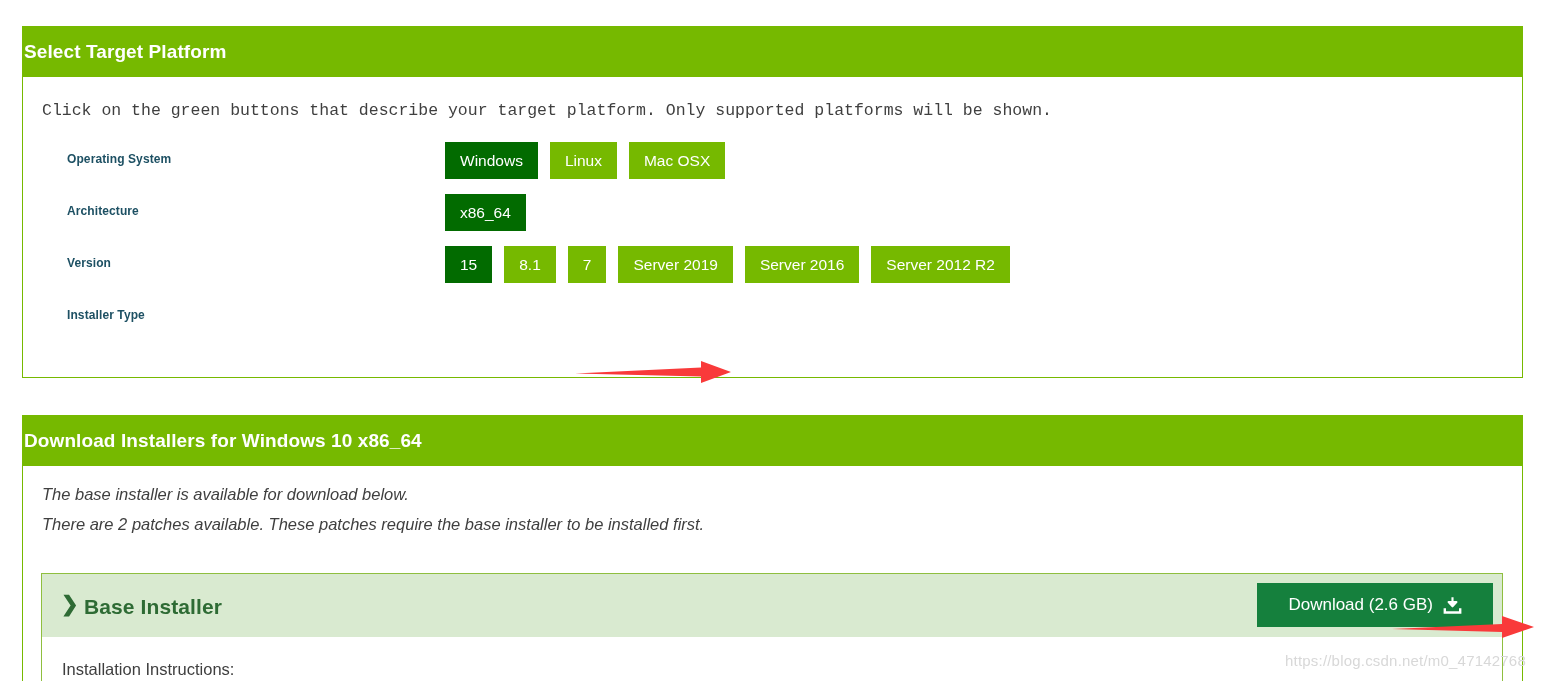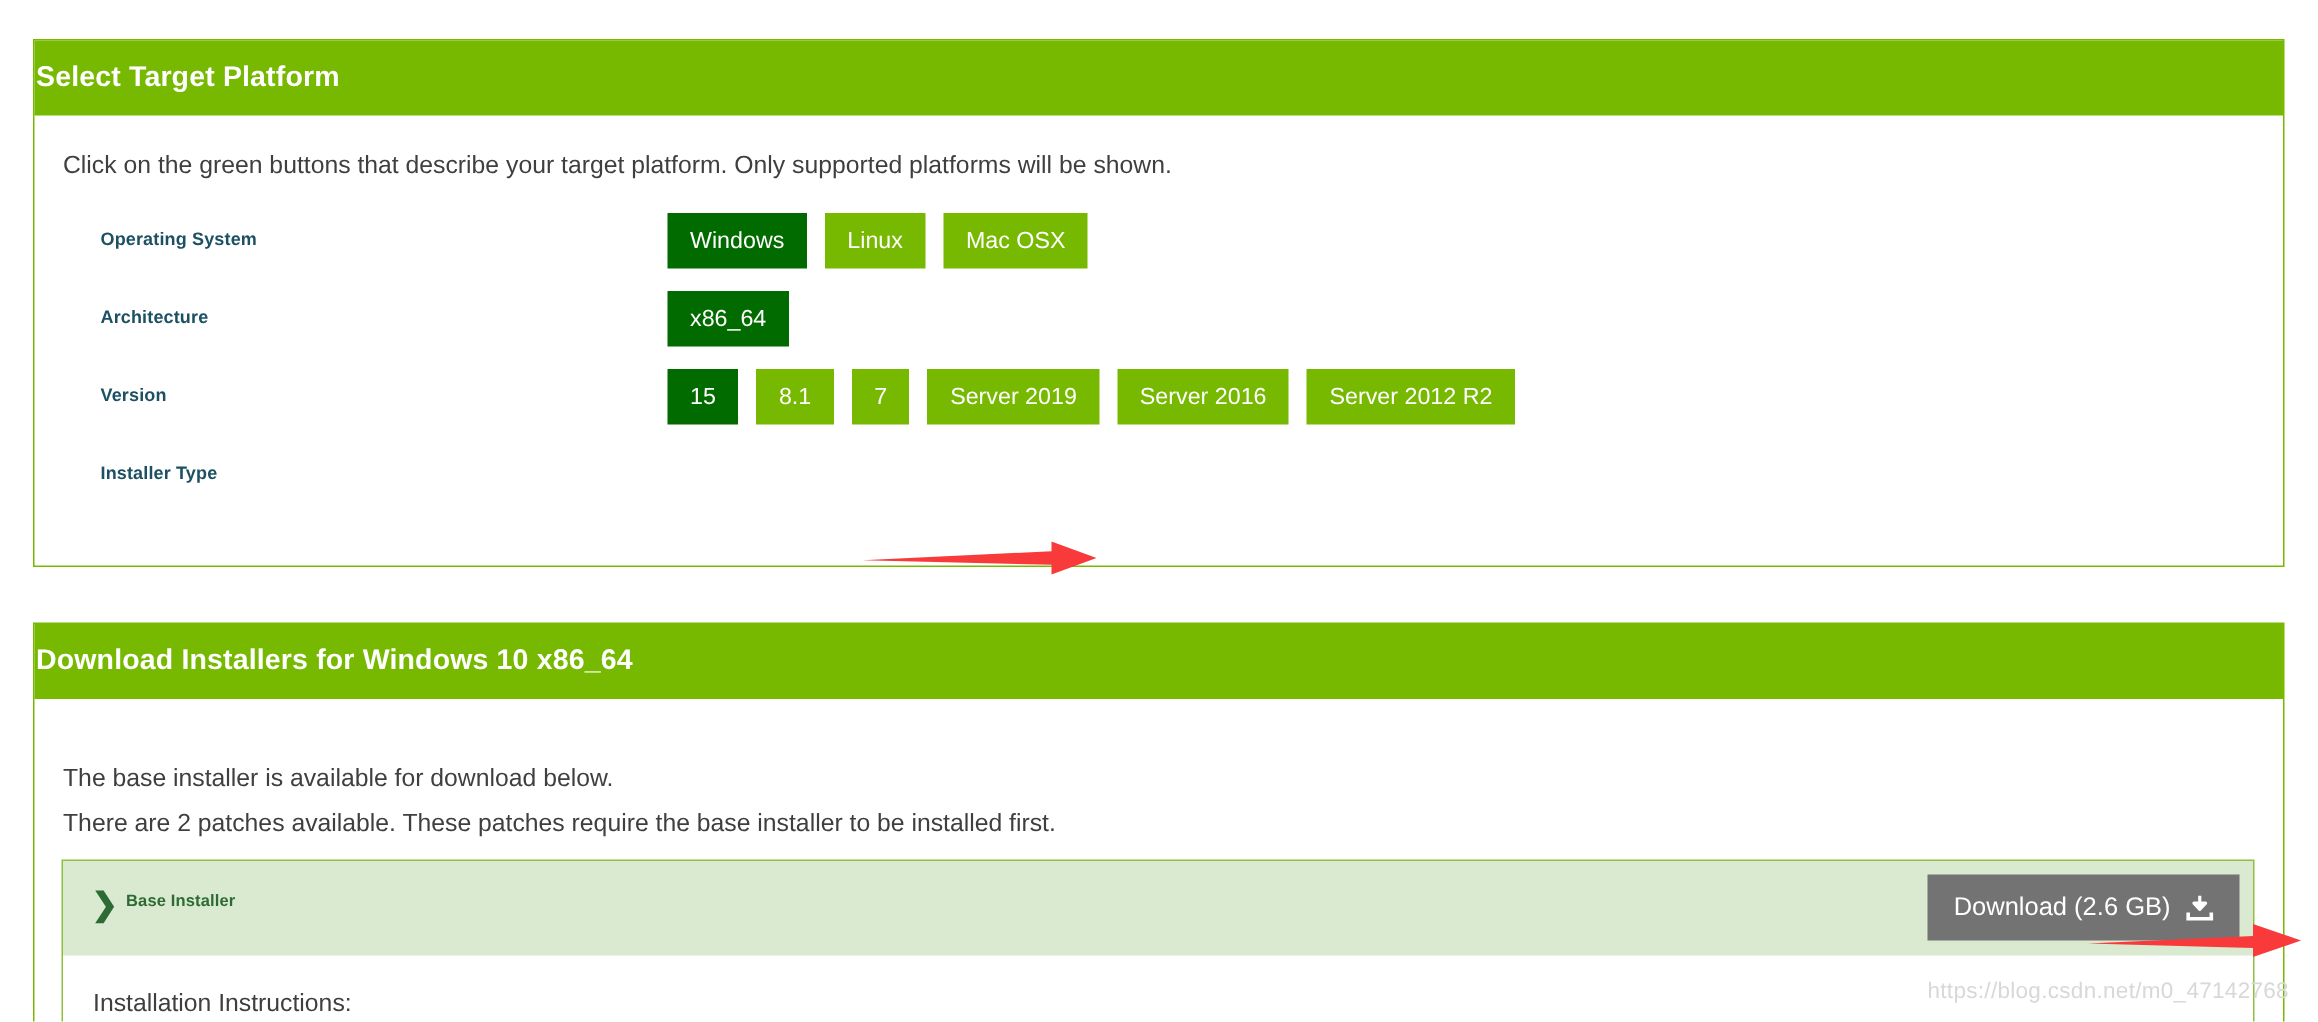--- a/index.html
+++ b/index.html
@@ -49,20 +49,21 @@
   .panel-body {
     padding: 0 18px;
   }
 
   
   .intro {
     font-size: 16.5px;
     color: #3f3f3f;
     margin-top: 24px;
     margin-left: 1px;
+    font-family: Liberation Mono, monospace;
   }
 
   
   .rows {
     margin-top: 22px;
   }
   .row {
     position: relative;
     height: 52px;
   }
@@ -96,23 +97,24 @@
     box-sizing: border-box;
   }
   .opt-btn.selected {
     background: #026b00;
   }
 
   
   .dl-text {
     font-size: 16.5px;
     color: #3f3f3f;
-    margin-top: 38px;
+    margin-top: 13px;
     margin-left: 1px;
     line-height: 30px;
+    font-style: italic;
   }
   .dl-text div { white-space: nowrap; }
 
   
   .installer-box {
     position: absolute;
     left: 41px;
     top: 573px;
     width: 1462px;
     border: 1px solid #8fbf3f;
@@ -123,44 +125,44 @@
     position: relative;
     background: #d9ead0;
     height: 63px;
     padding-left: 18px;
     box-sizing: border-box;
   }
   .installer-title {
     position: absolute;
     left: 42px;
     top: 21px;
-    font-size: 11px;
+    font-size: 21px;
     font-weight: bold;
     color: #2e6b34;
     letter-spacing: .1px;
   }
   .chevron-icon {
     position: absolute;
     left: 19px;
     top: 17px;
     font-size: 21px;
     font-weight: bold;
     color: #2e6b34;
     line-height: 26px;
   }
   .download-btn {
     position: absolute;
     right: 9px;
     top: 9px;
-    background: #737373;
+    background: #15803d;
     color: #ffffff;
     font-size: 17px;
     height: 44px;
     line-height: 44px;
-    padding: 0 17px;
+    padding: 0 31px;
     white-space: nowrap;
     cursor: pointer;
     user-select: none;
     display: flex;
     align-items: center;
     gap: 10px;
   }
   .download-btn svg { display: block; }
   .installer-body {
     padding: 23px 0 12px 20px;

